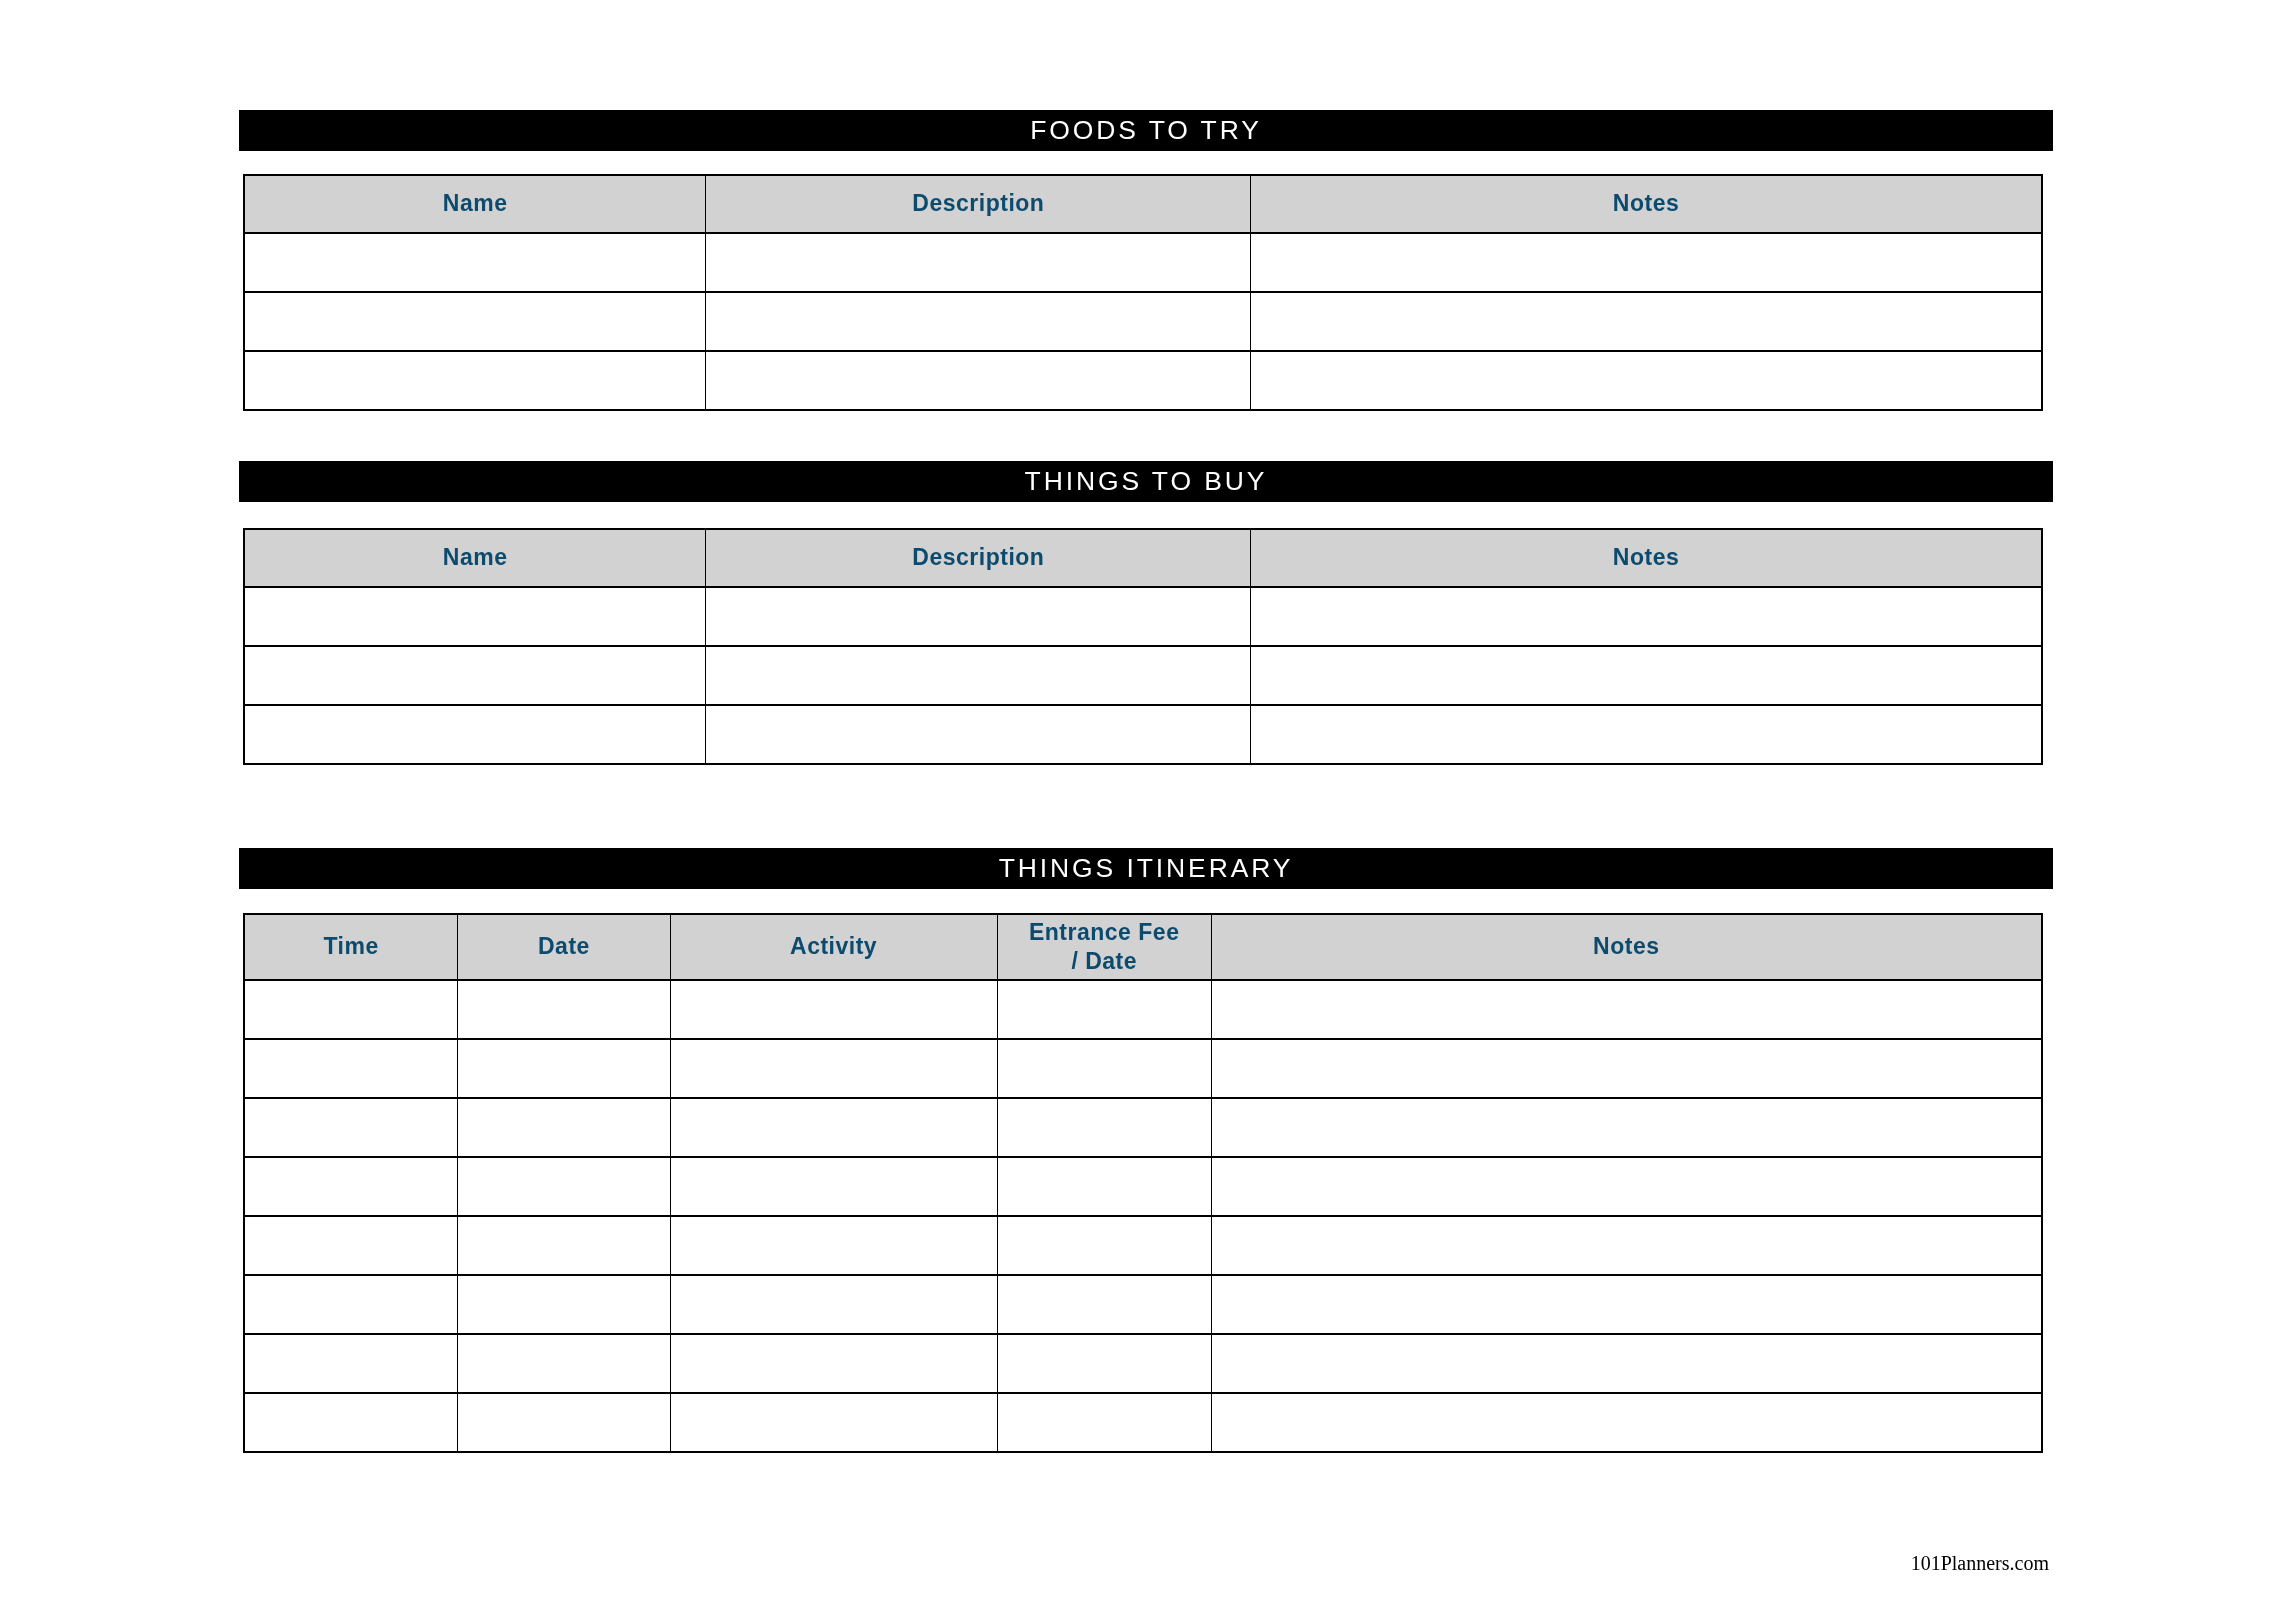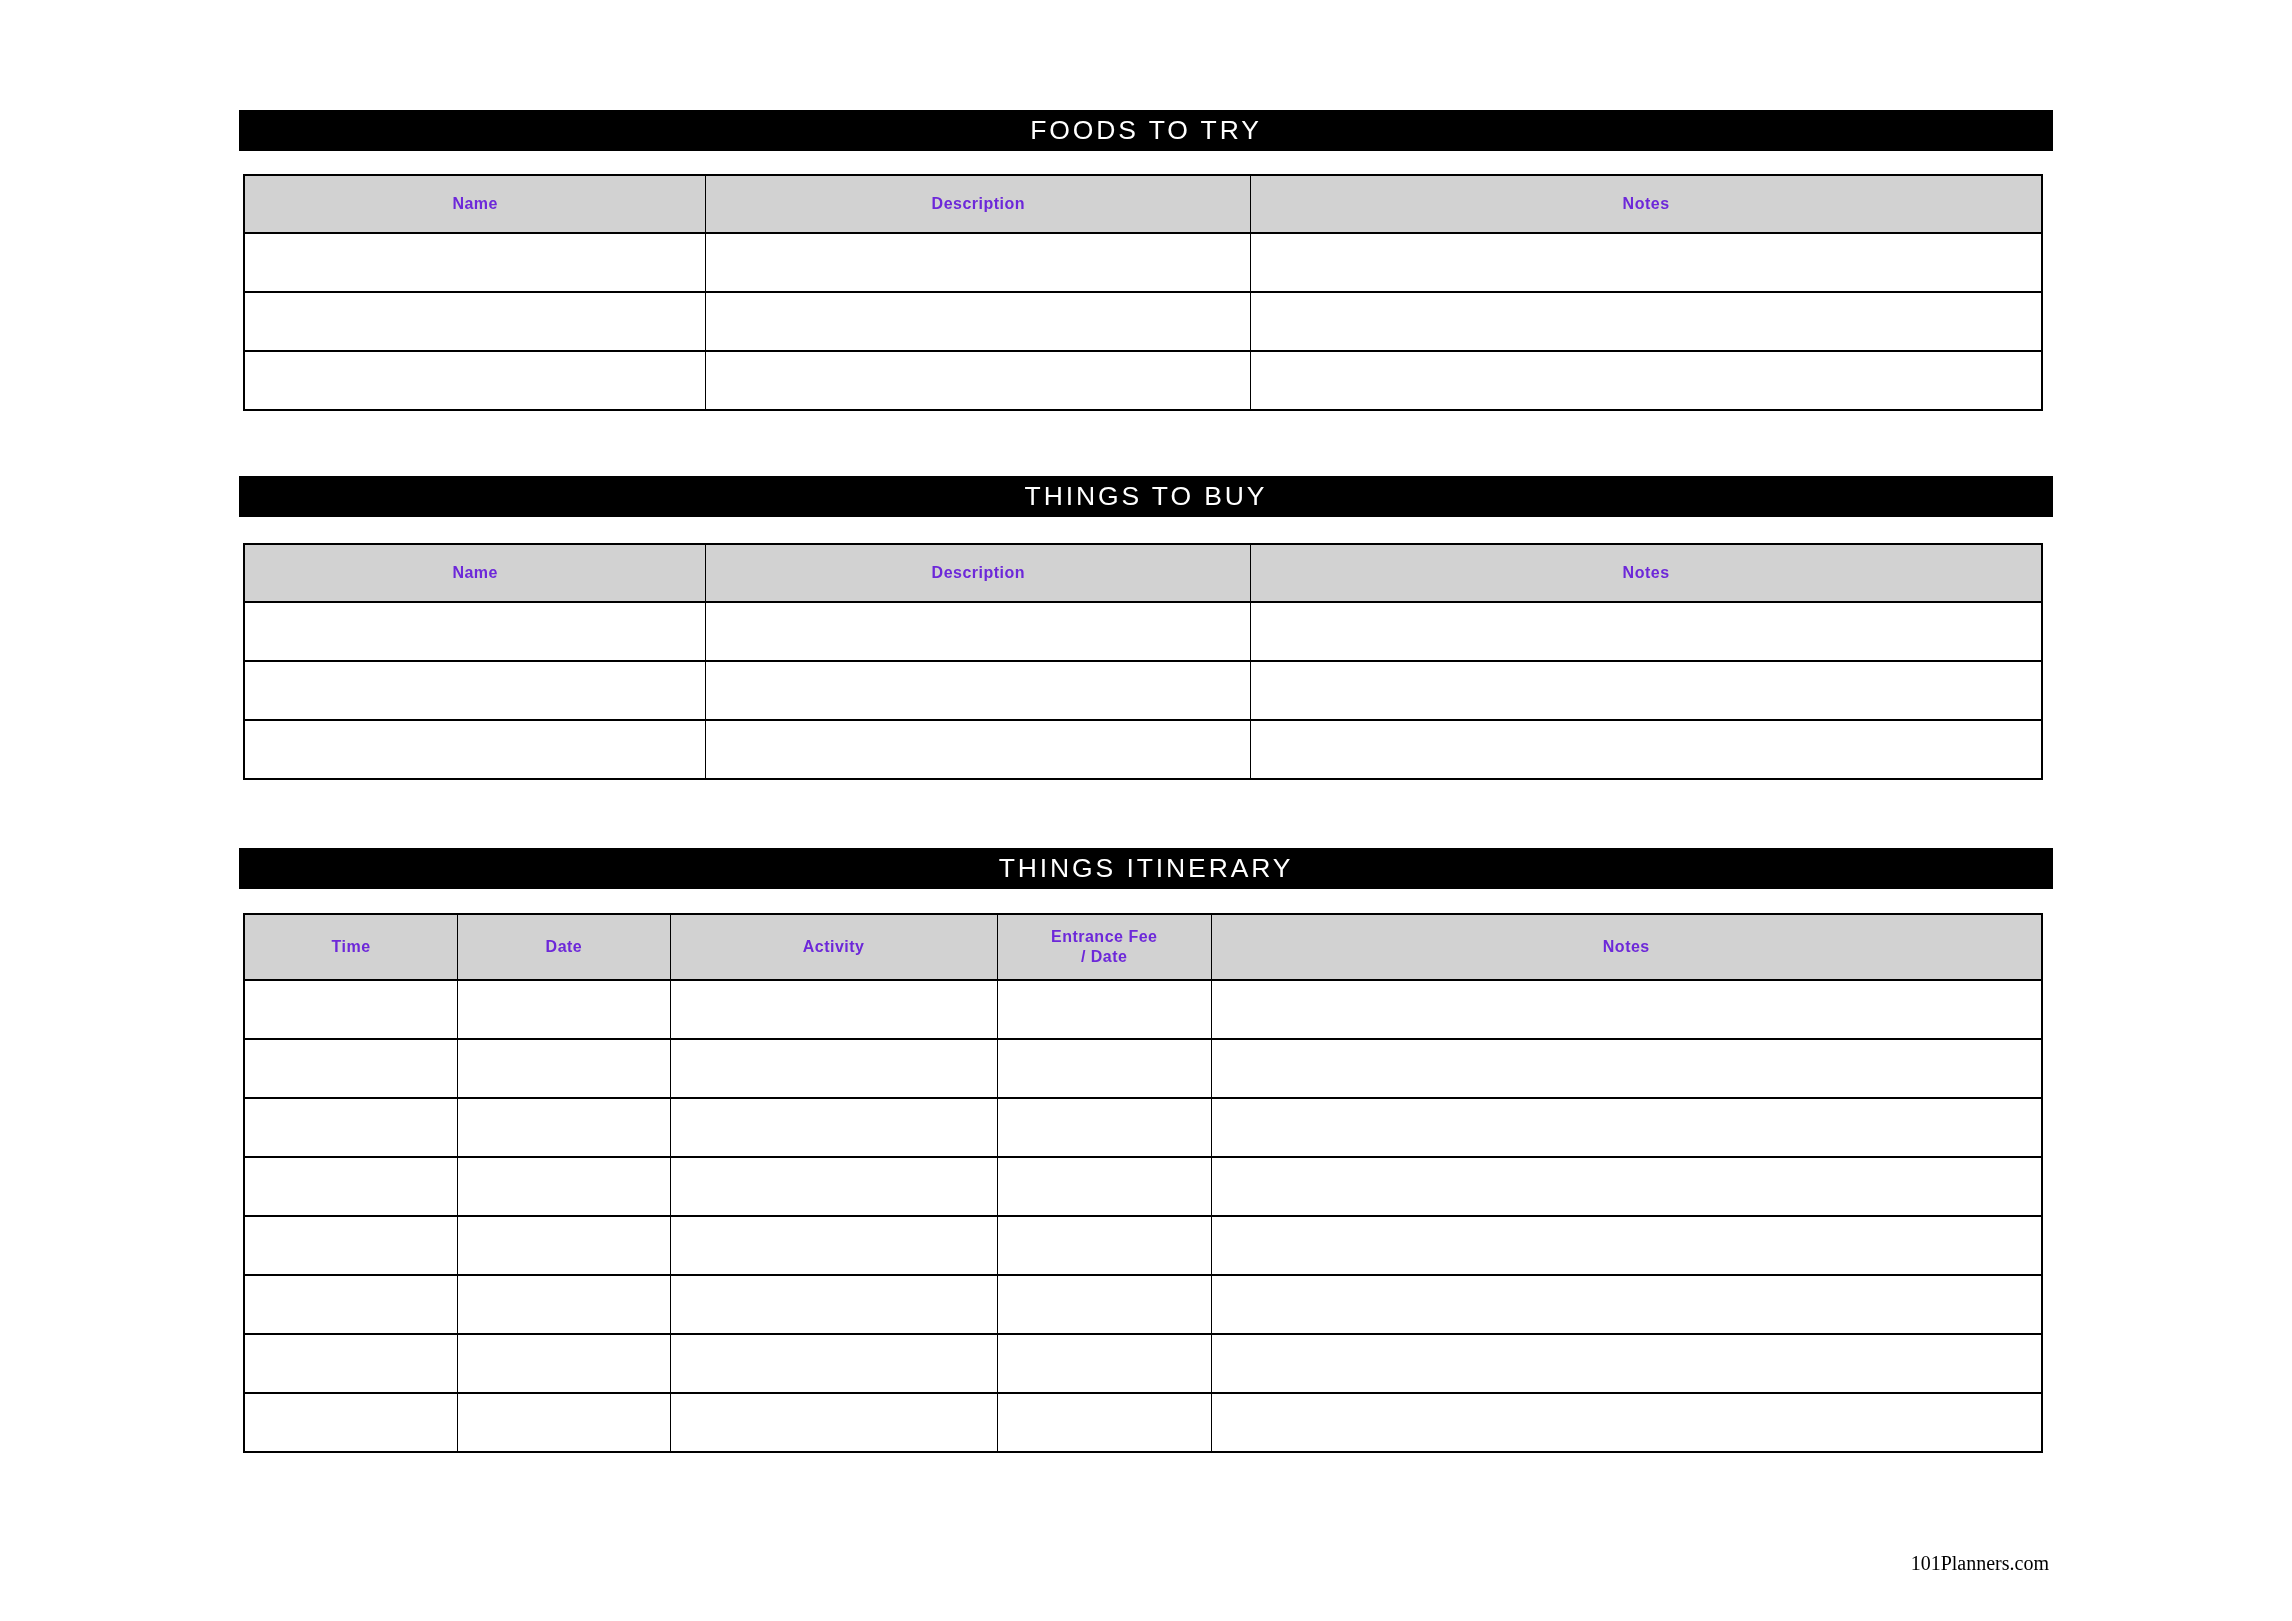--- a/index.html
+++ b/index.html
@@ -19,21 +19,21 @@
     left: 0; top: 0;
     width: 2293px;
     height: 1621px;
   }
   .section {
     position: absolute;
     left: 239px;
     width: 1814px;
   }
   #sec-foods-to-try   { top: 110px; }
-  #sec-things-to-buy  { top: 476px; }
+  #sec-things-to-buy  { top: 461px; }
   #sec-daily-itinerary{ top: 848px; }
 
   .bar {
     height: 41px;
     background: var(--bar-bg, #000000);
     color: var(--bar-fg, #ffffff);
     display: flex;
     align-items: center;
     justify-content: center;
     font-size: 26.5px;
@@ -57,27 +57,27 @@
   th, td {
     border: 1px solid var(--line, #000000);
     overflow: hidden;
     padding: 0 5.9px;
   }
   thead th {
     background: var(--head-fill, #d2d2d2);
     border-top: 2px solid var(--line, #000000);
     border-bottom: 2.9px solid var(--line, #000000);
     font-weight: bold;
-    font-size: 16px;
+    font-size: 23px;
     letter-spacing: 0.5px;
     text-align: center;
     vertical-align: middle;
     white-space: pre-line;
     line-height: 1.25;
-    color: #6d28d9;
+    color: #0c4a6e;
   }
   tbody td {
     border-bottom: 2px solid var(--line, #000000);
     font-size: 24.5px;
     color: #000000;
   }
   .t-small thead th { height: 56px; }
   .t-small tbody td { height: 57px; }
   .t-big   thead th { height: 64px; }
   .t-big   tbody td { height: 57px; }

